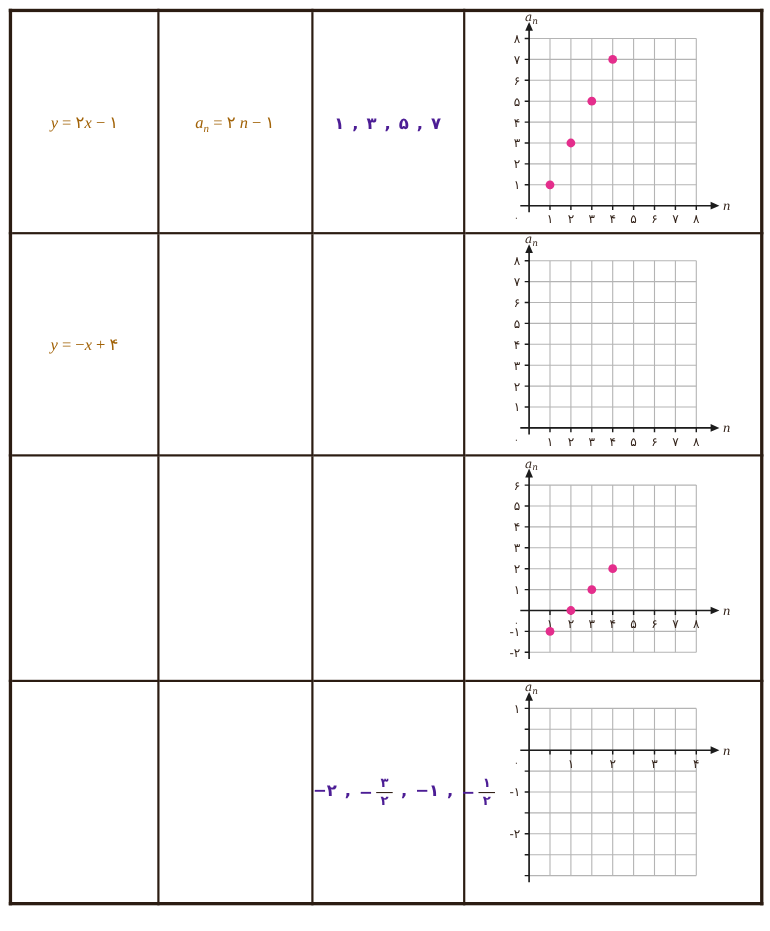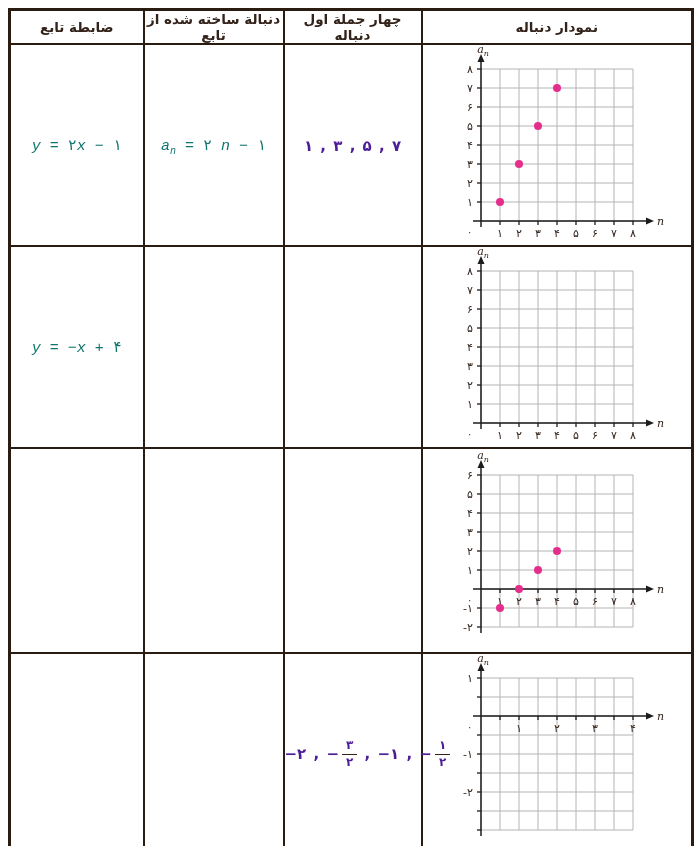--- a/index.html
+++ b/index.html
@@ -2,21 +2,21 @@
 <html lang="fa"><head>
 <meta charset="utf-8">
 <style>
   html,body{margin:0;padding:0;background:#ffffff;}
   .page{width:700px;height:846px;background:#fff;box-sizing:border-box;padding:8px;font-family:"DejaVu Sans",sans-serif;color:#33231a;}
   table.ws{border-collapse:collapse;table-layout:fixed;width:683px;border:3px solid #2b1c12;}
   table.ws td, table.ws th{border:2px solid #2b1c12;padding:0;background:#fff;vertical-align:middle;}
   tr.hdr th{height:30px;font-size:13.5px;font-weight:bold;direction:rtl;text-align:center;color:#33231a;font-family:"DejaVu Sans",sans-serif;}
   tr.r1{height:196px;} tr.r2{height:197px;} tr.r3{height:205px;} tr.r4{height:200px;}
   td.cell{text-align:center;direction:ltr;}
-  .math{font-family:Liberation Mono, monospace;font-size:15px;color:#0f766e;white-space:nowrap;}
+  .math{font-family:Liberation Serif, serif;font-size:15px;color:#a16207;white-space:nowrap;}
   .m-it{font-style:italic;}
   .m-pl{font-style:normal;}
   sub.m-sub{font-style:italic;font-size:10px;line-height:0;}
   .terms{font-family:"DejaVu Sans",sans-serif;font-size:15px;font-weight:bold;color:#4c1d95;white-space:nowrap;direction:ltr;}
   .t-sep{margin:0 2px;}
   .t-frac-group{display:inline-flex;align-items:center;vertical-align:middle;}
   .t-sign{margin-right:3px;}
   .frac{display:inline-flex;flex-direction:column;align-items:center;font-size:12px;line-height:1.15;vertical-align:middle;}
   .frac-num{border-bottom:1.6px solid #33231a;padding:0 4px 1px 4px;}
   .frac-den{padding-top:1px;}
@@ -28,26 +28,20 @@
 
 <div class="page">
   <table class="ws">
     <colgroup>
       <col style="width:134px">
         <col style="width:140px">
         <col style="width:138px">
         <col style="width:271px">
     </colgroup>
     <tbody>
-        <tr class="hdr">
-      <th>ضابطة تابع</th>
-      <th>دنبالة ساخته شده از تابع</th>
-      <th>چهار جملة اول دنباله</th>
-      <th>نمودار دنباله</th>
-    </tr>
     <tr class="r1">
       <td class="cell"><span class="math"><span class="m-it">y</span><span class="m-pl"> = ۲</span><span class="m-it">x</span><span class="m-pl"> − ۱</span></span></td>
       <td class="cell"><span class="math"><span class="m-it">a</span><sub class="m-sub">n</sub><span class="m-pl"> = ۲ </span><span class="m-it">n</span><span class="m-pl"> − ۱</span></span></td>
       <td class="cell"><span class="terms"><span class="t-num">۱</span><span class="t-sep"> , </span><span class="t-num">۳</span><span class="t-sep"> , </span><span class="t-num">۵</span><span class="t-sep"> , </span><span class="t-num">۷</span></span></td>
       <td class="graph-cell"><div class="graph-wrap"><svg width="220" height="196">
                 <g stroke="#b4b4b4" stroke-width="1">
                   <line x1="34" y1="24" x2="34" y2="176"></line>
                   <line x1="53" y1="24" x2="53" y2="176"></line>
                   <line x1="72" y1="24" x2="72" y2="176"></line>
                   <line x1="91" y1="24" x2="91" y2="176"></line>

